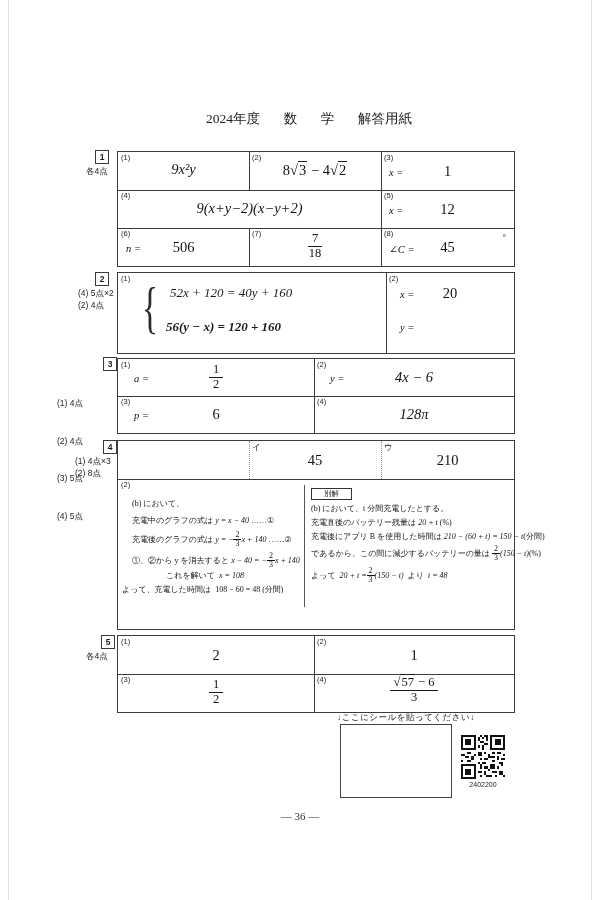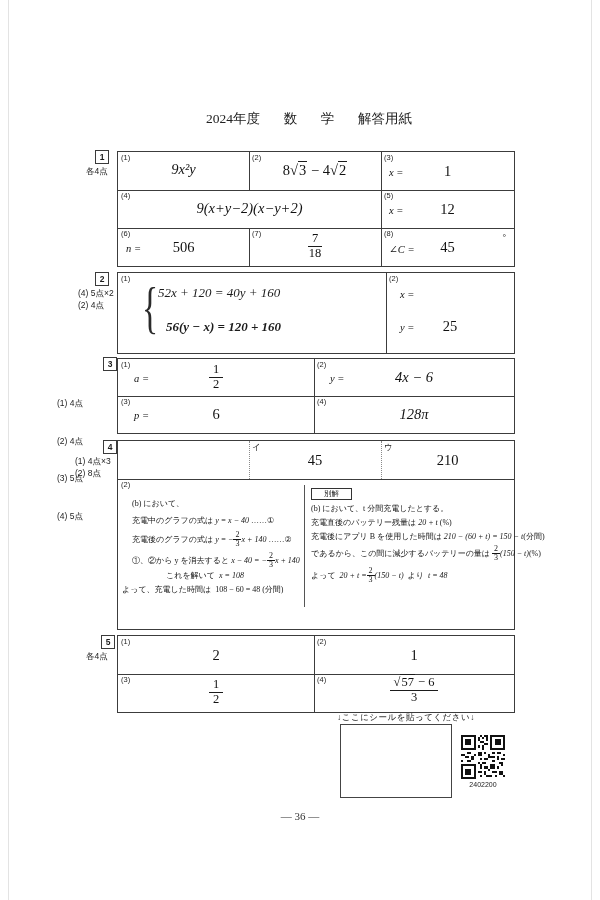--- a/index.html
+++ b/index.html
@@ -129,28 +129,28 @@
 
   <div class="numbox" style="left:95px;top:272px;">2</div>
   <div class="pts" style="left:78px;top:287px;">(4) 5点×2</div>
   <div class="pts" style="left:78px;top:299px;">(2) 4点</div>
 
   <div class="tbl" style="left:117px;top:272px;width:396px;height:80px;">
     <div class="vl" style="left:268px;top:0;height:80px;"></div>
     <div class="cell" style="left:0;top:0;width:268px;height:80px;">
       <span class="tag">(1)</span>
       <span class="brace">{</span>
-      <div class="abs it" style="left:40px;top:12px;font-size:13px;">52x + 120 = 40y + 160</div>
+      <div class="abs it" style="left:52px;top:12px;font-size:13px;">52x + 120 = 40y + 160</div>
       <div class="abs it" style="left:48px;top:46px;font-size:13px;font-weight:bold;">56(y − x) = 120 + 160</div>
     </div>
     <div class="cell" style="left:268px;top:0;width:128px;height:80px;">
       <span class="tag">(2)</span>
       <span class="pre" style="left:14px;top:16px;">x =</span>
+      <div class="ansC" style="top:12px;">20</div>
       <span class="pre" style="left:14px;top:49px;">y =</span>
-      <div class="ansC" style="top:45px;">25</div>
     </div>
   </div>
 
   <div class="numbox" style="left:103px;top:357px;">3</div>
   <div class="pts" style="left:57px;top:372px;">
     <div>(1) 4点</div>
     <div>(2) 4点</div>
     <div>(3) 5点</div>
     <div>(4) 5点</div>
   </div>

